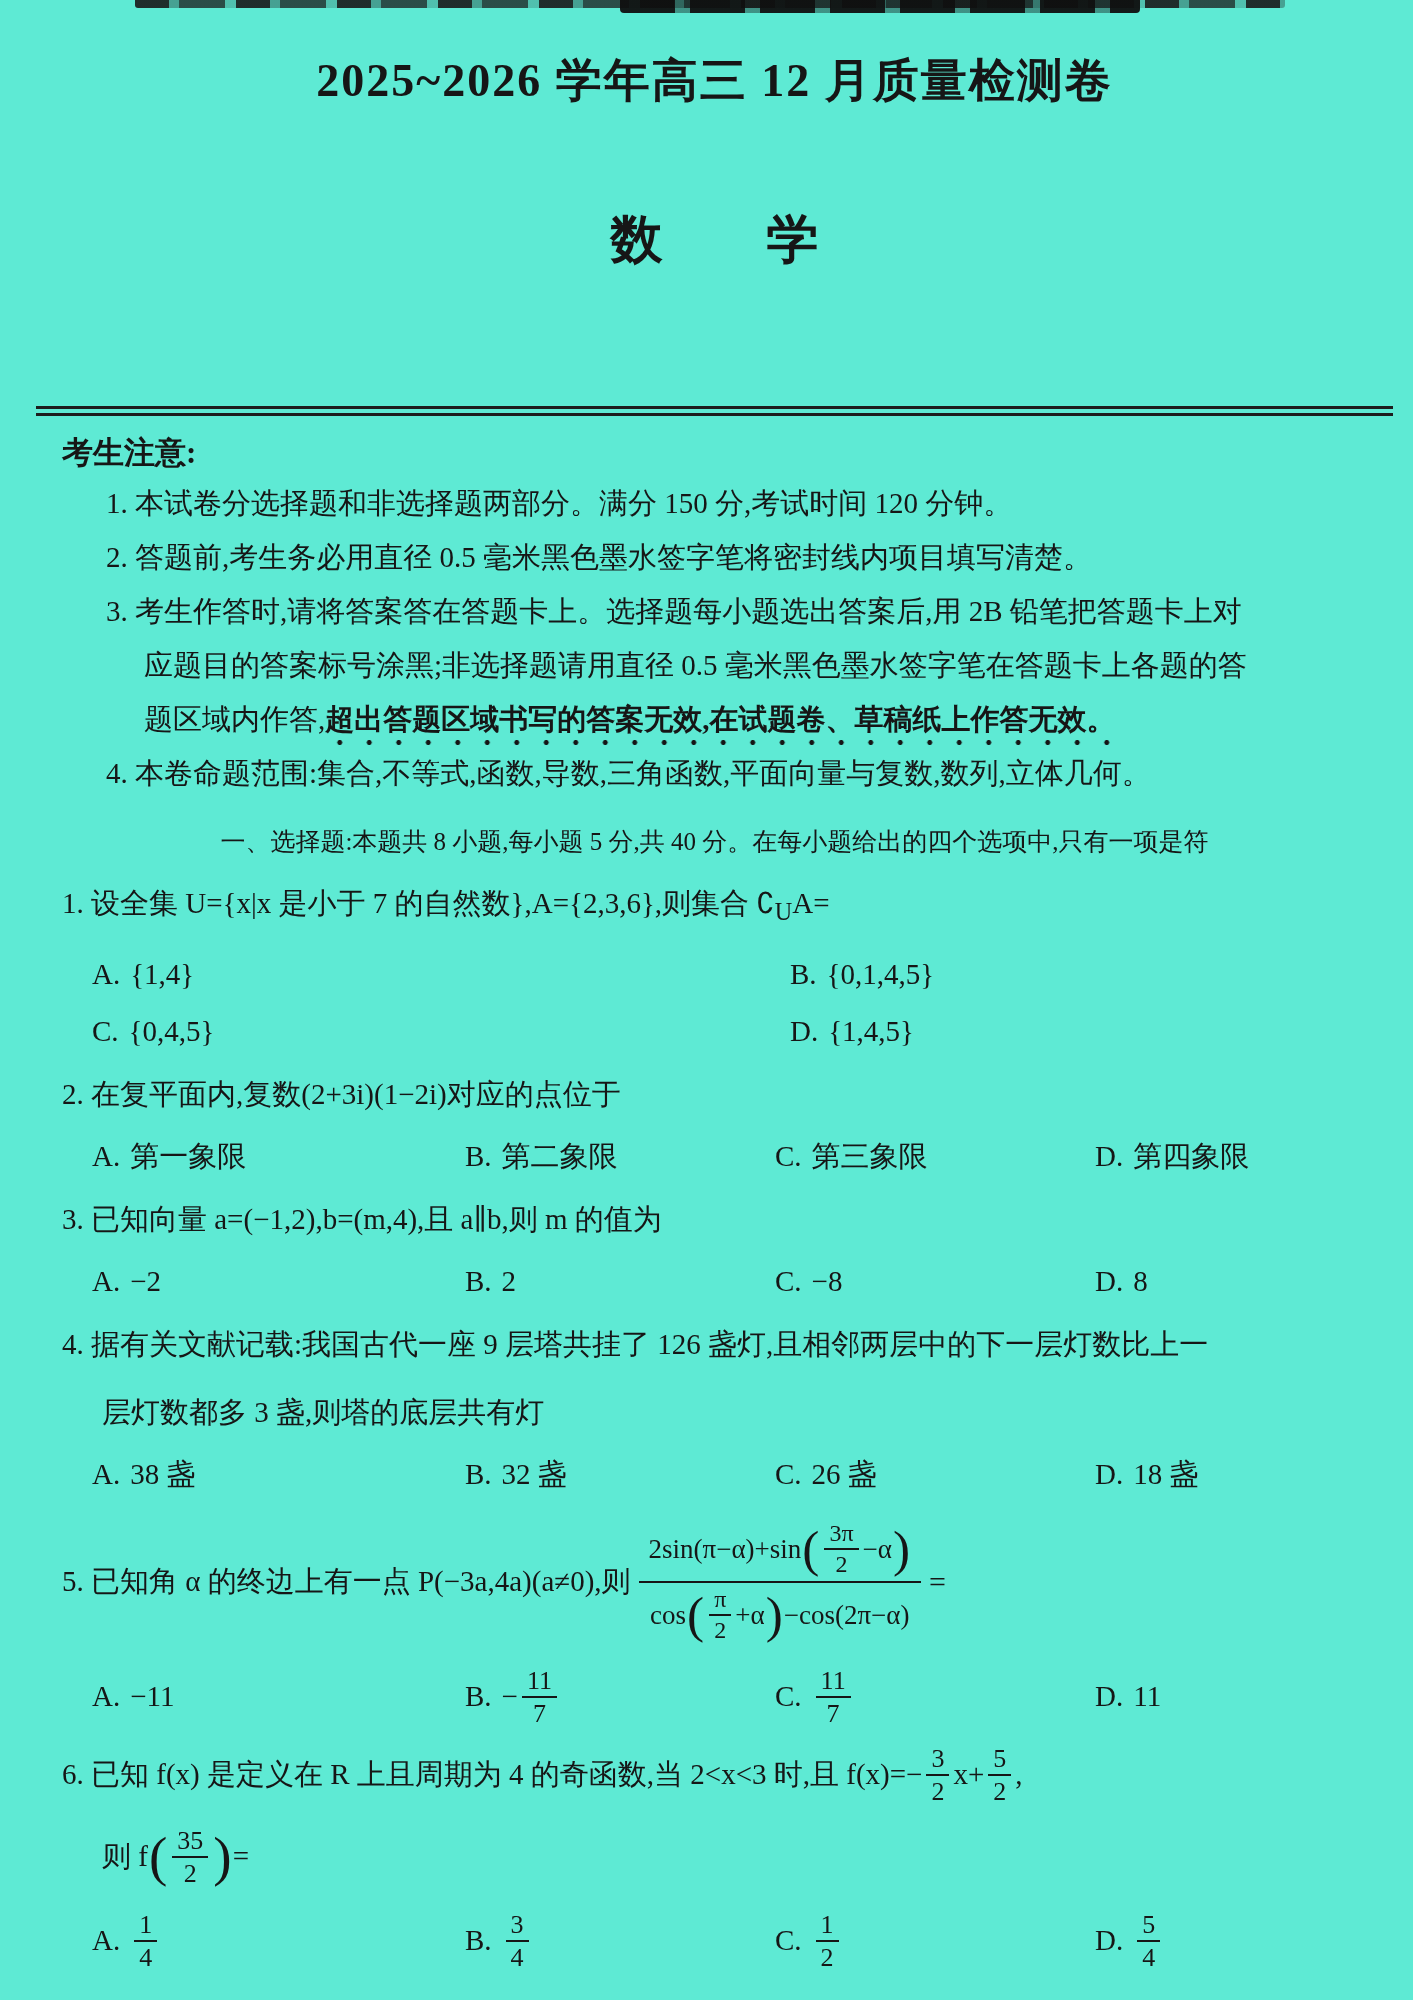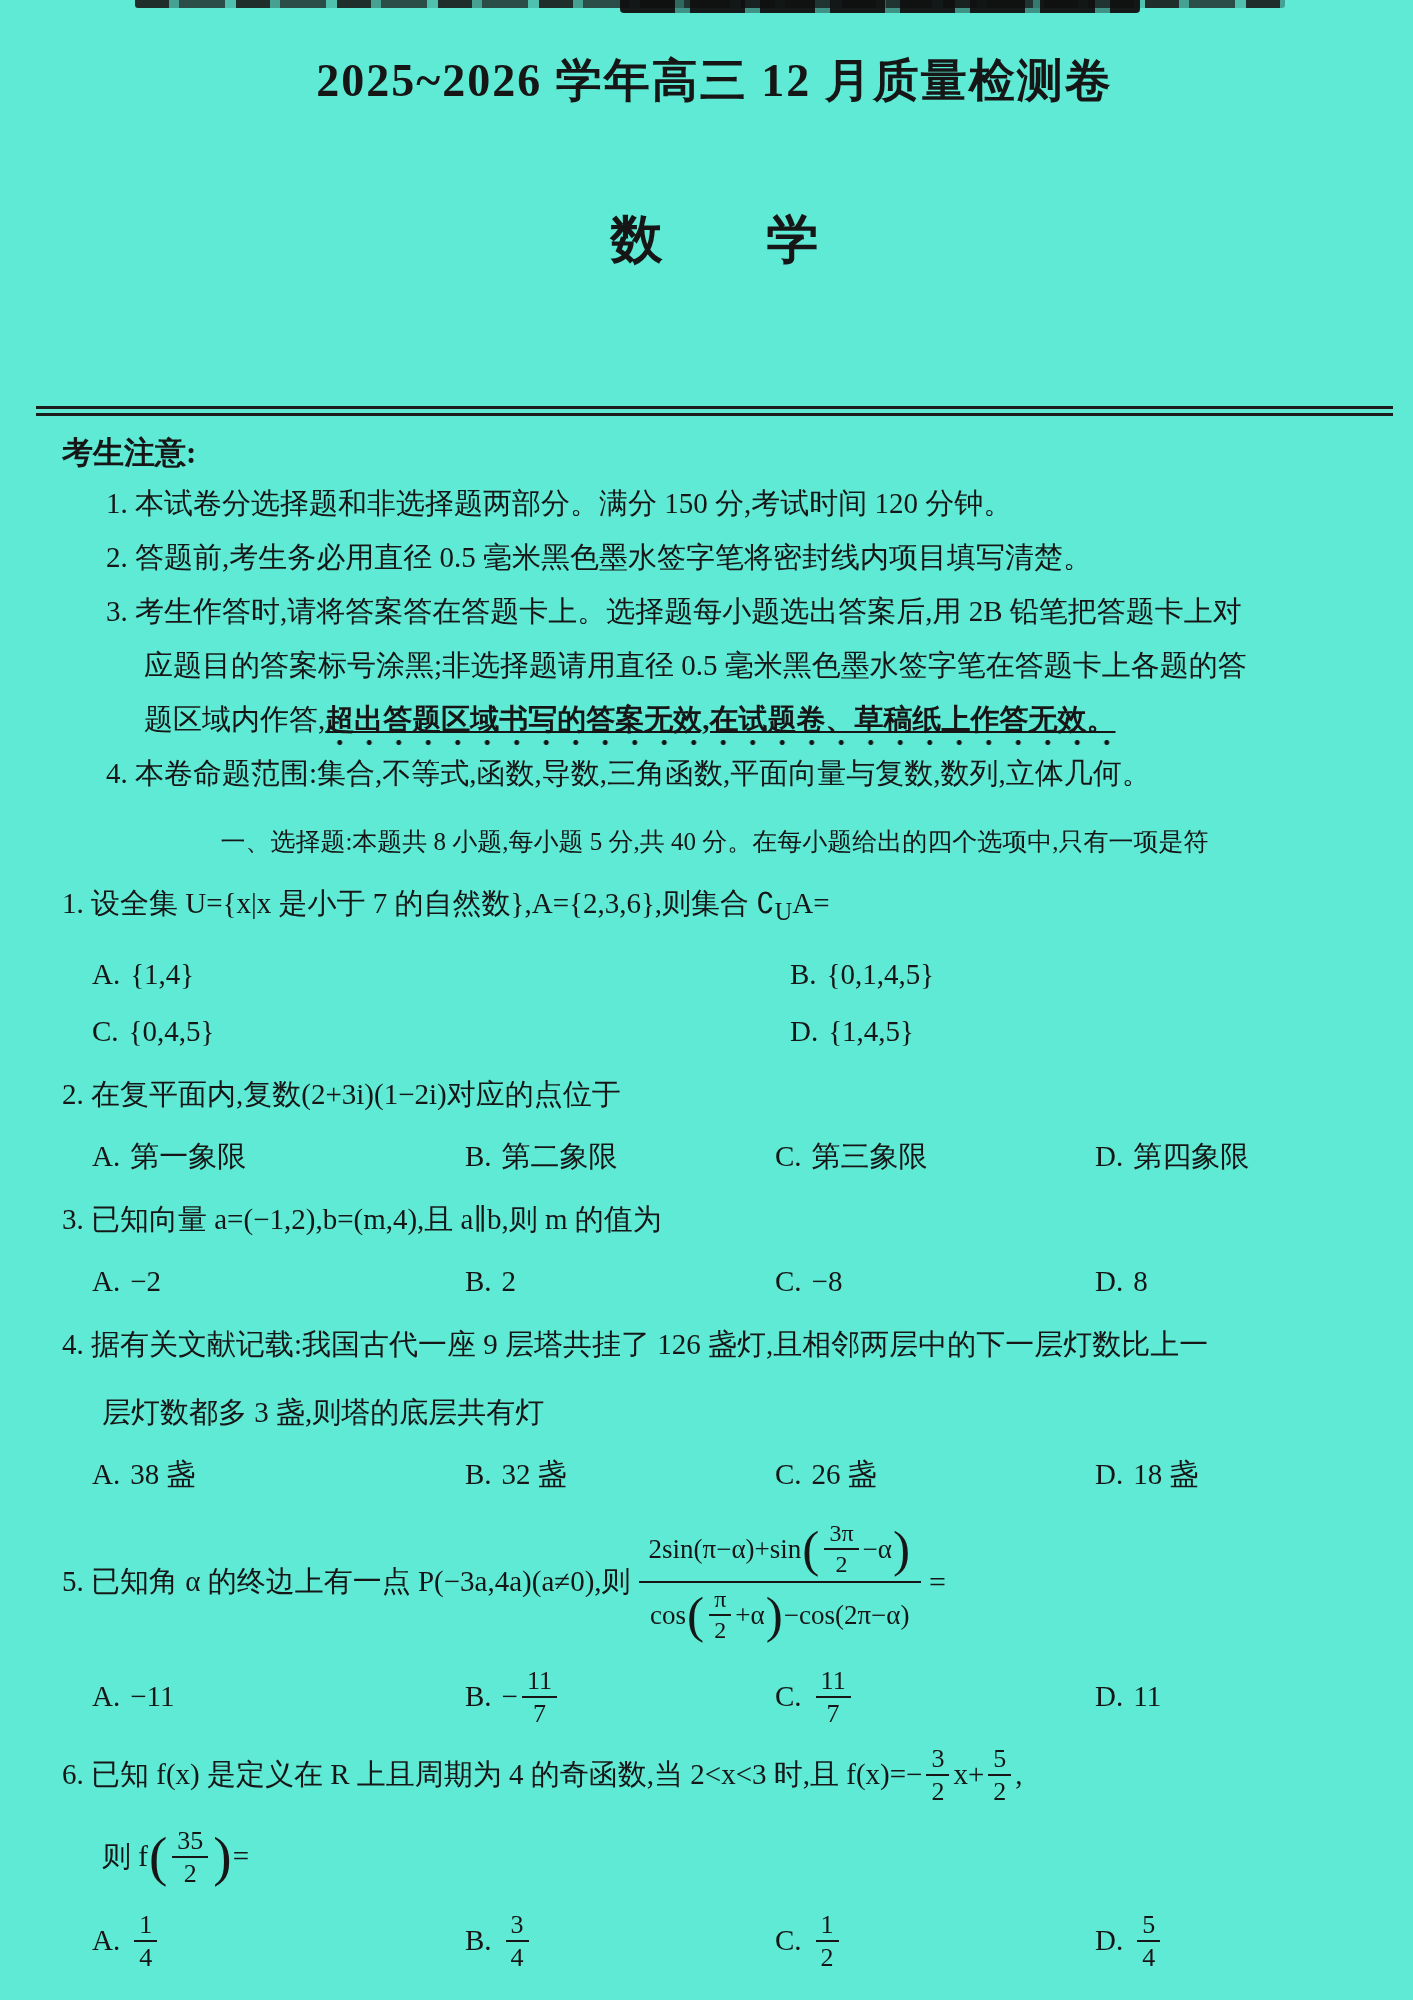--- a/index.html
+++ b/index.html
@@ -49,21 +49,20 @@
   .notice-line  { font-size:29px; line-height:54px; white-space:nowrap; }
   .ind-num  { padding-left:44px; }   
   .ind-cont { padding-left:82px; }   
   .bold-run { font-weight:700; }
   .em-dots {
     background-image:radial-gradient(circle, #151515 2.2px, rgba(0,0,0,0) 2.8px);
     background-size:29.5px 9px;
     background-repeat:repeat-x;
     background-position:left bottom;
     padding-bottom:12px;
-    text-decoration:underline;
   }
 
   .sec-header { margin-top:14px; font-size:25px; line-height:55px; font-weight:400; white-space:nowrap;text-align:center; }
   .sec-header-cont { padding-left:44px; }
 
   .stem { font-size:29px; line-height:68px; white-space:nowrap; }
   .stem-cont { padding-left:40px; }
 
   .opt-row-2 { display:grid; grid-template-columns:698px auto; padding-left:30px;
                font-size:29px; line-height:57px; }

